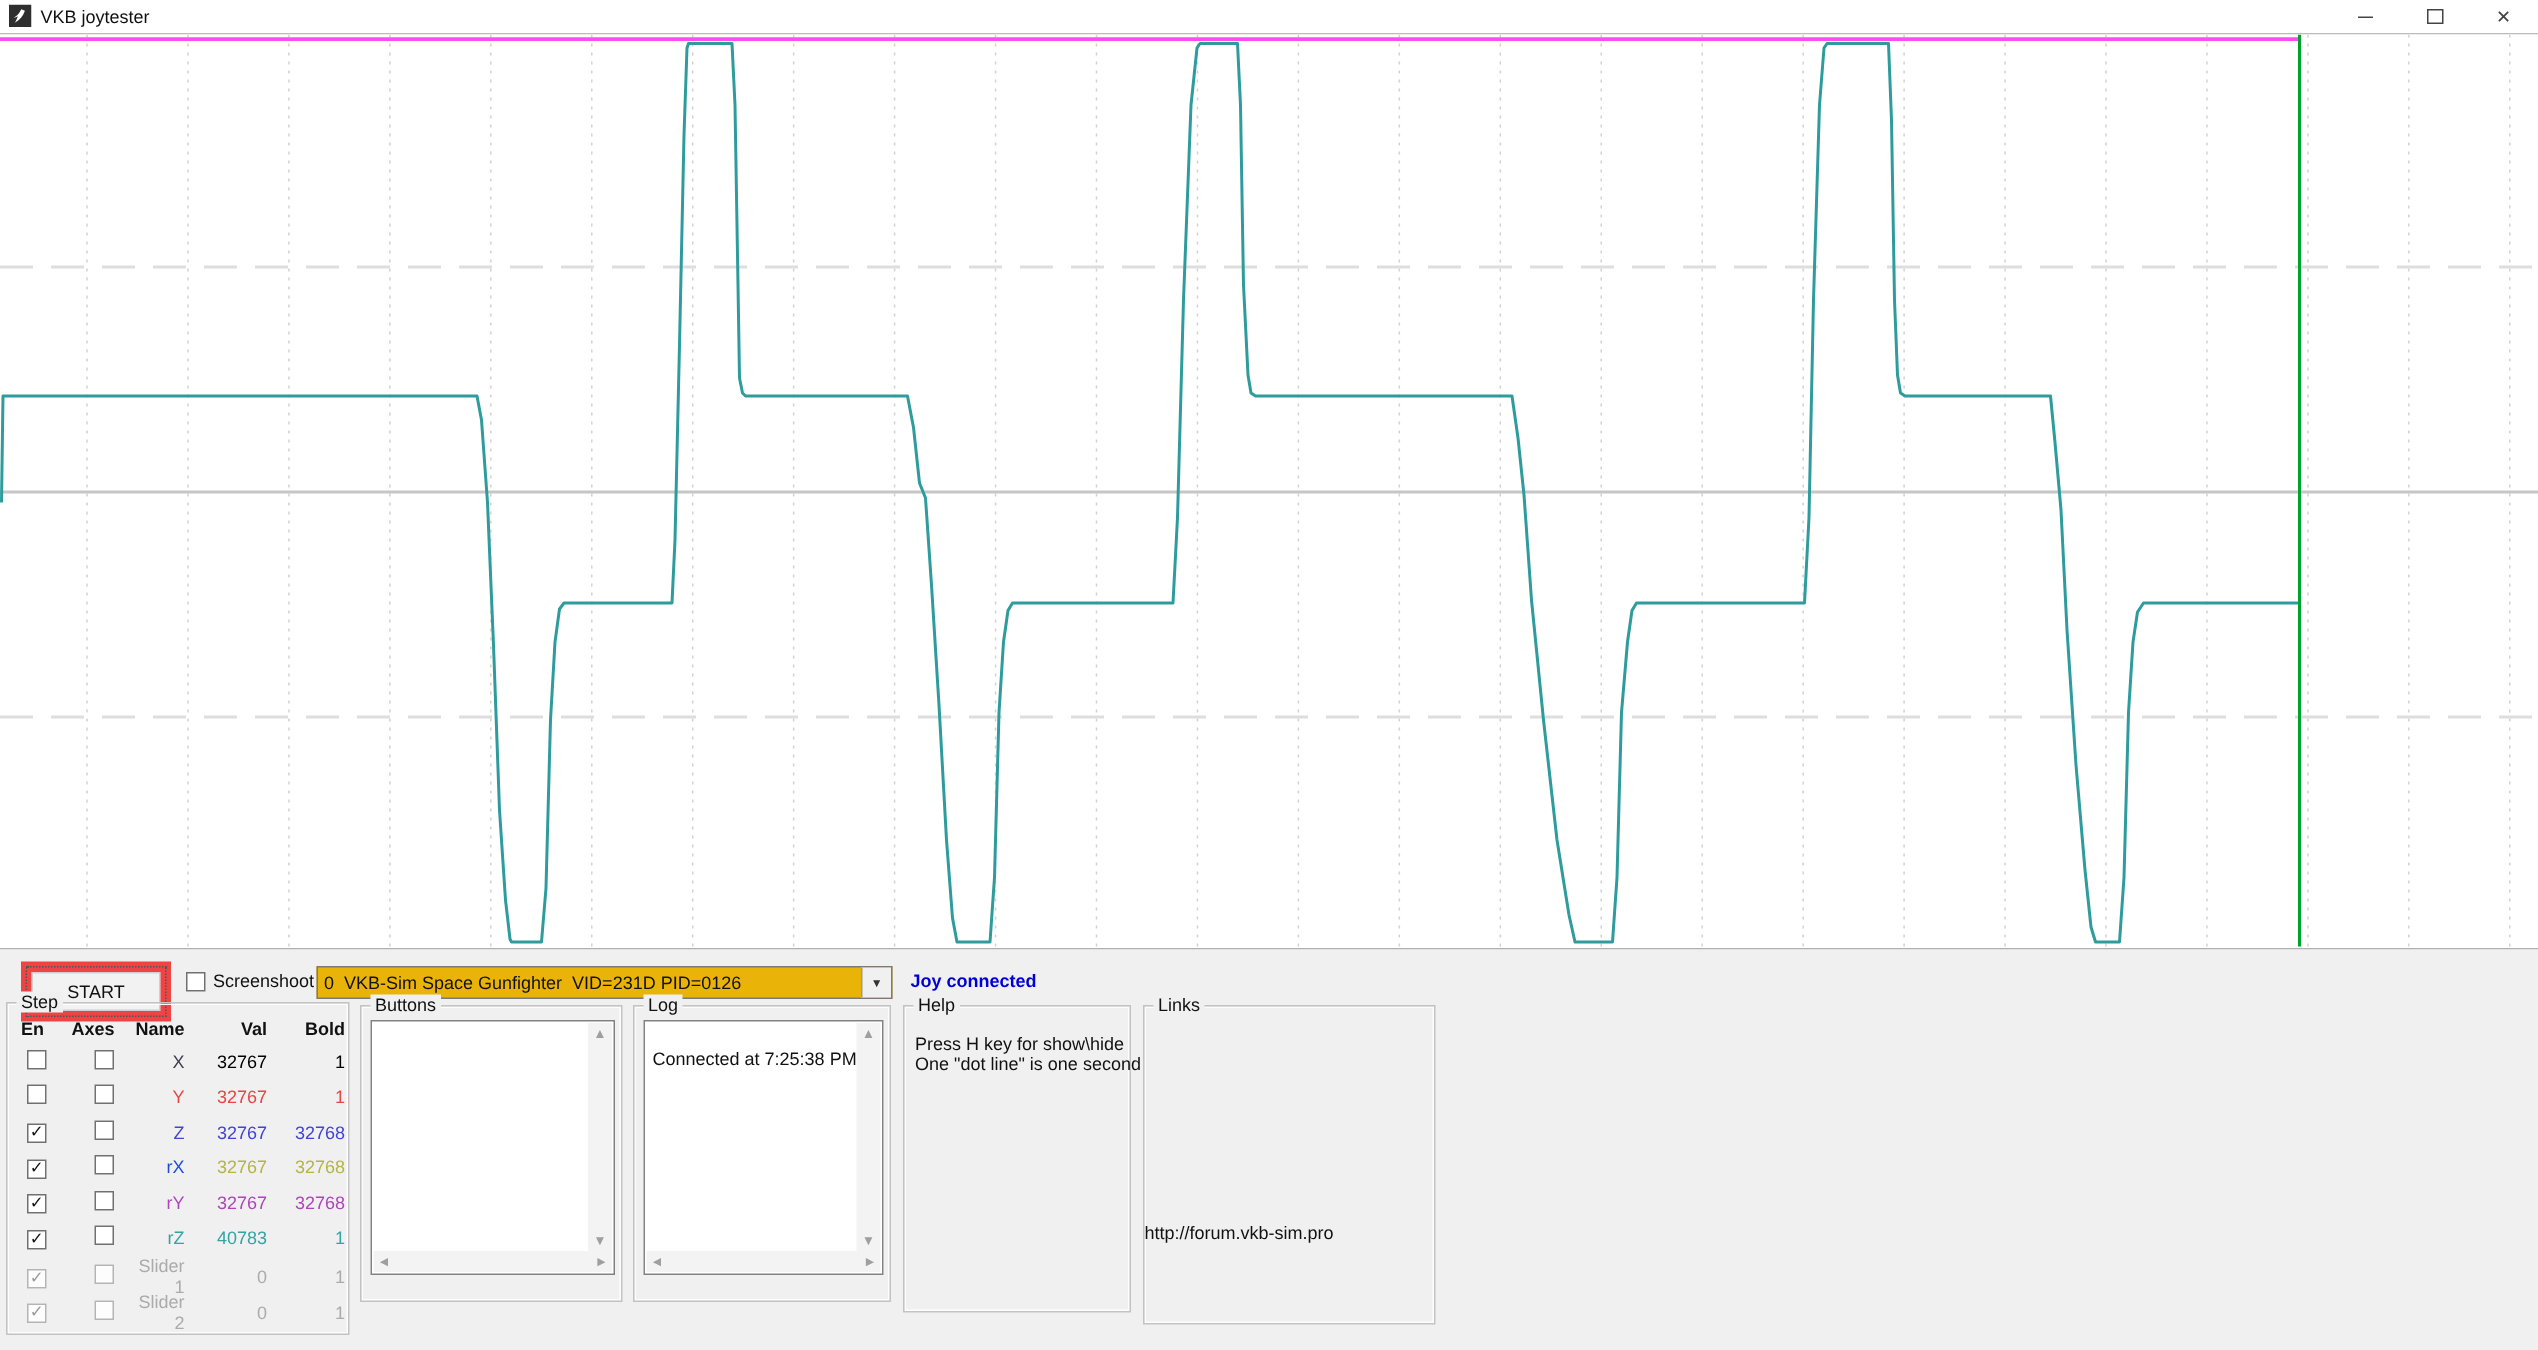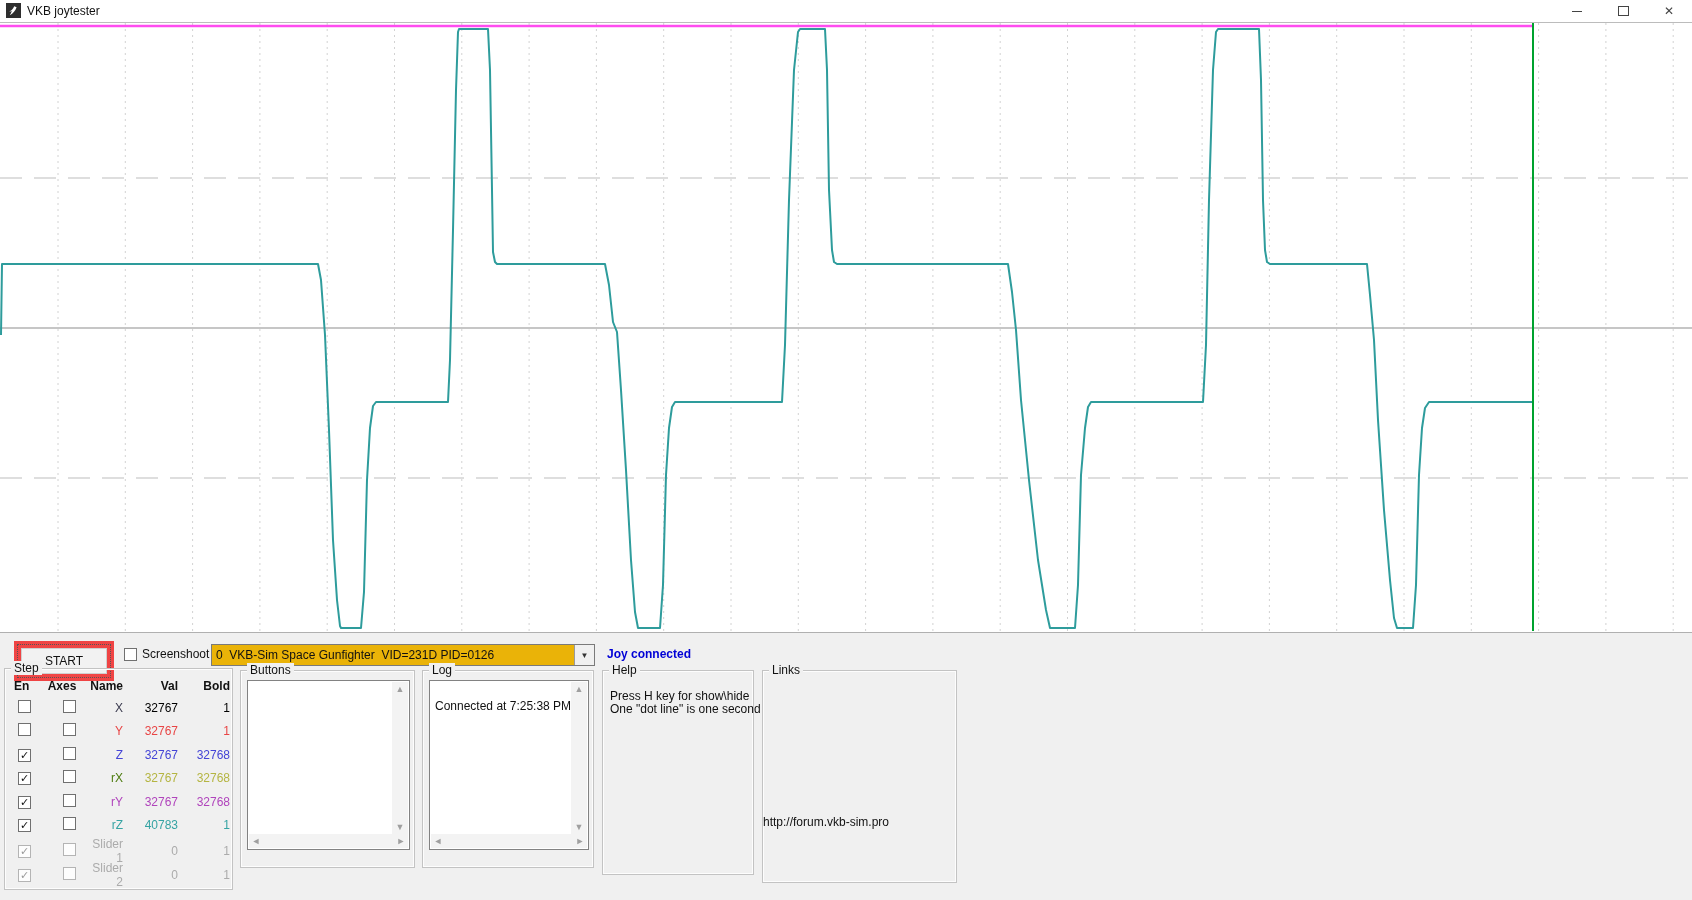--- a/index.html
+++ b/index.html
@@ -167,21 +167,21 @@
           <div class="axes-row">
             <div class="c-en cell"><span class="cb-box">✓</span></div>
             <div class="c-bold cell"><span class="cb-box"></span></div>
             <div class="c-name cell" style="color: rgb(67, 67, 214);">Z</div>
             <div class="c-val cell" style="color: rgb(67, 67, 214);">32767</div>
             <div class="c-step cell" style="color: rgb(67, 67, 214);">32768</div>
           </div>
           <div class="axes-row">
             <div class="c-en cell"><span class="cb-box">✓</span></div>
             <div class="c-bold cell"><span class="cb-box"></span></div>
-            <div class="c-name cell" style="color: #4d7c0f;">rX</div>
+            <div class="c-name cell" style="color: #1d4ed8;">rX</div>
             <div class="c-val cell" style="color: rgb(181, 181, 66);">32767</div>
             <div class="c-step cell" style="color: rgb(181, 181, 66);">32768</div>
           </div>
           <div class="axes-row">
             <div class="c-en cell"><span class="cb-box">✓</span></div>
             <div class="c-bold cell"><span class="cb-box"></span></div>
             <div class="c-name cell" style="color: rgb(176, 68, 188);">rY</div>
             <div class="c-val cell" style="color: rgb(176, 68, 188);">32767</div>
             <div class="c-step cell" style="color: rgb(176, 68, 188);">32768</div>
           </div>

